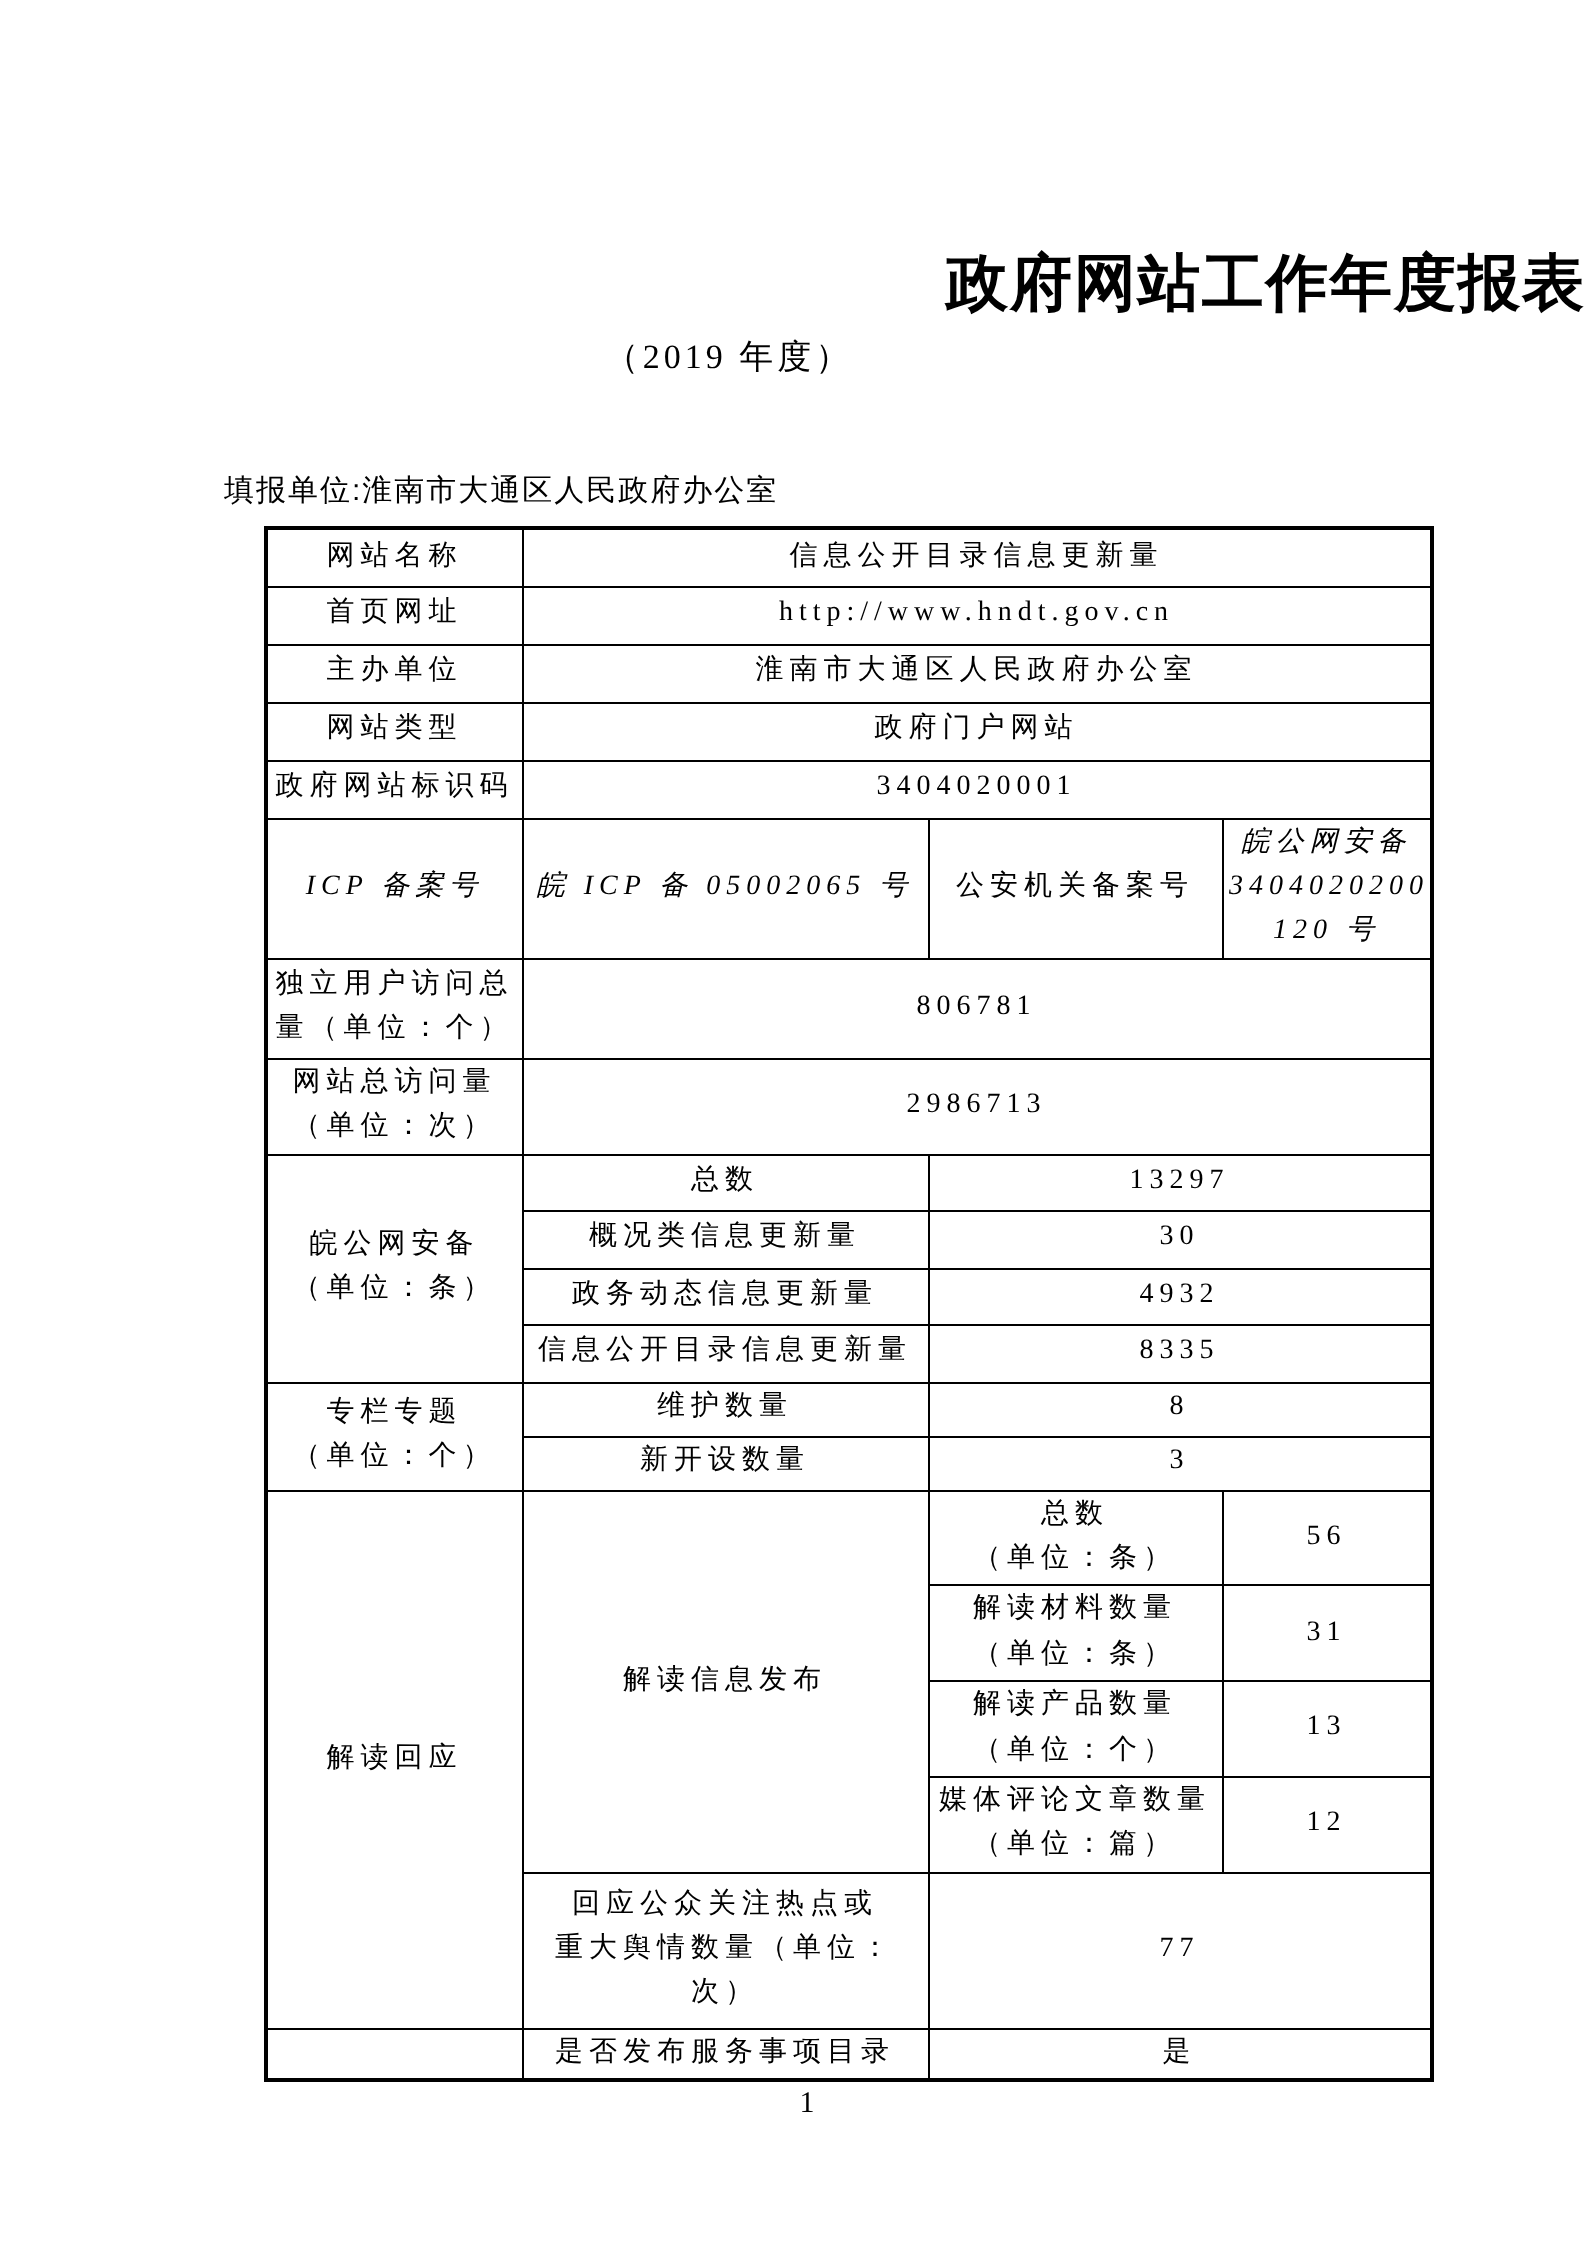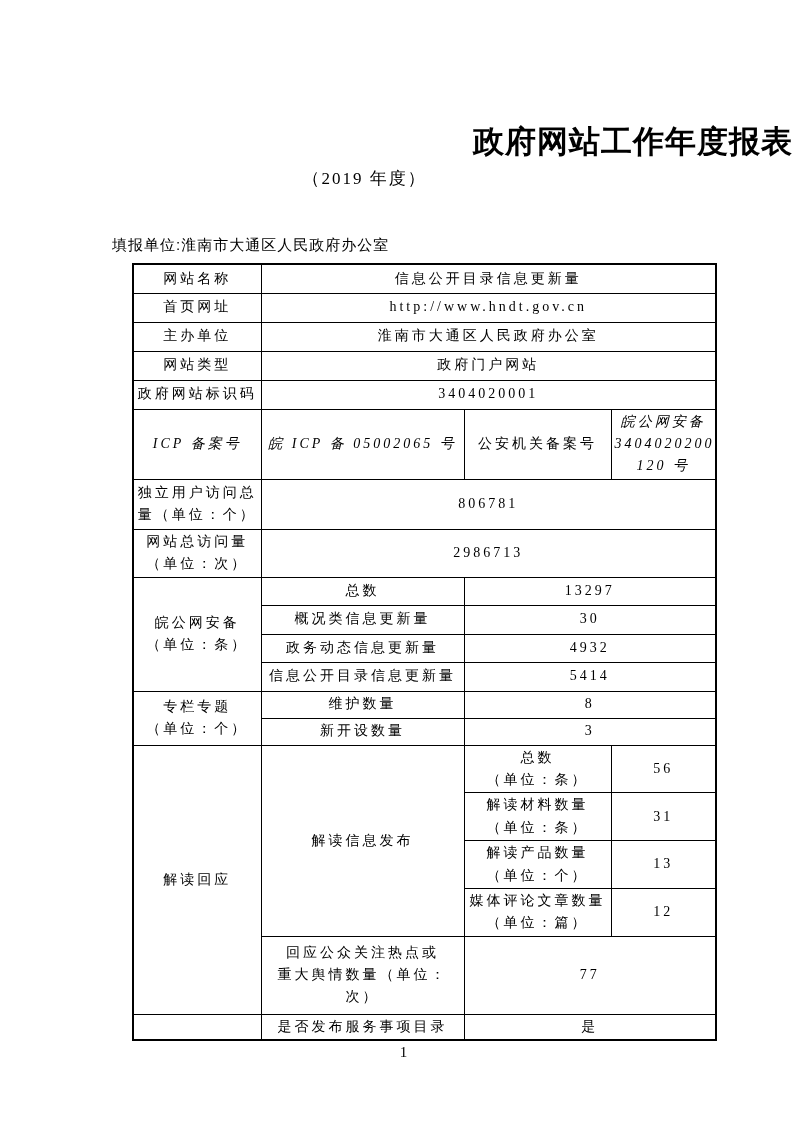--- a/index.html
+++ b/index.html
@@ -107,21 +107,21 @@
     <tr style="height:29px">
       <td>概况类信息更新量</td>
       <td colspan="2" class="num">30</td>
     </tr>
     <tr style="height:28px">
       <td>政务动态信息更新量</td>
       <td colspan="2" class="num">4932</td>
     </tr>
     <tr style="height:29px">
       <td>信息公开目录信息更新量</td>
-      <td colspan="2" class="num">5414</td>
+      <td colspan="2" class="num">8335</td>
     </tr>
     <tr style="height:27px">
       <td rowspan="2">专栏专题
 （单位：个）</td>
       <td>维护数量</td>
       <td colspan="2" class="num">8</td>
     </tr>
     <tr style="height:27px">
       <td>新开设数量</td>
       <td colspan="2" class="num">3</td>

